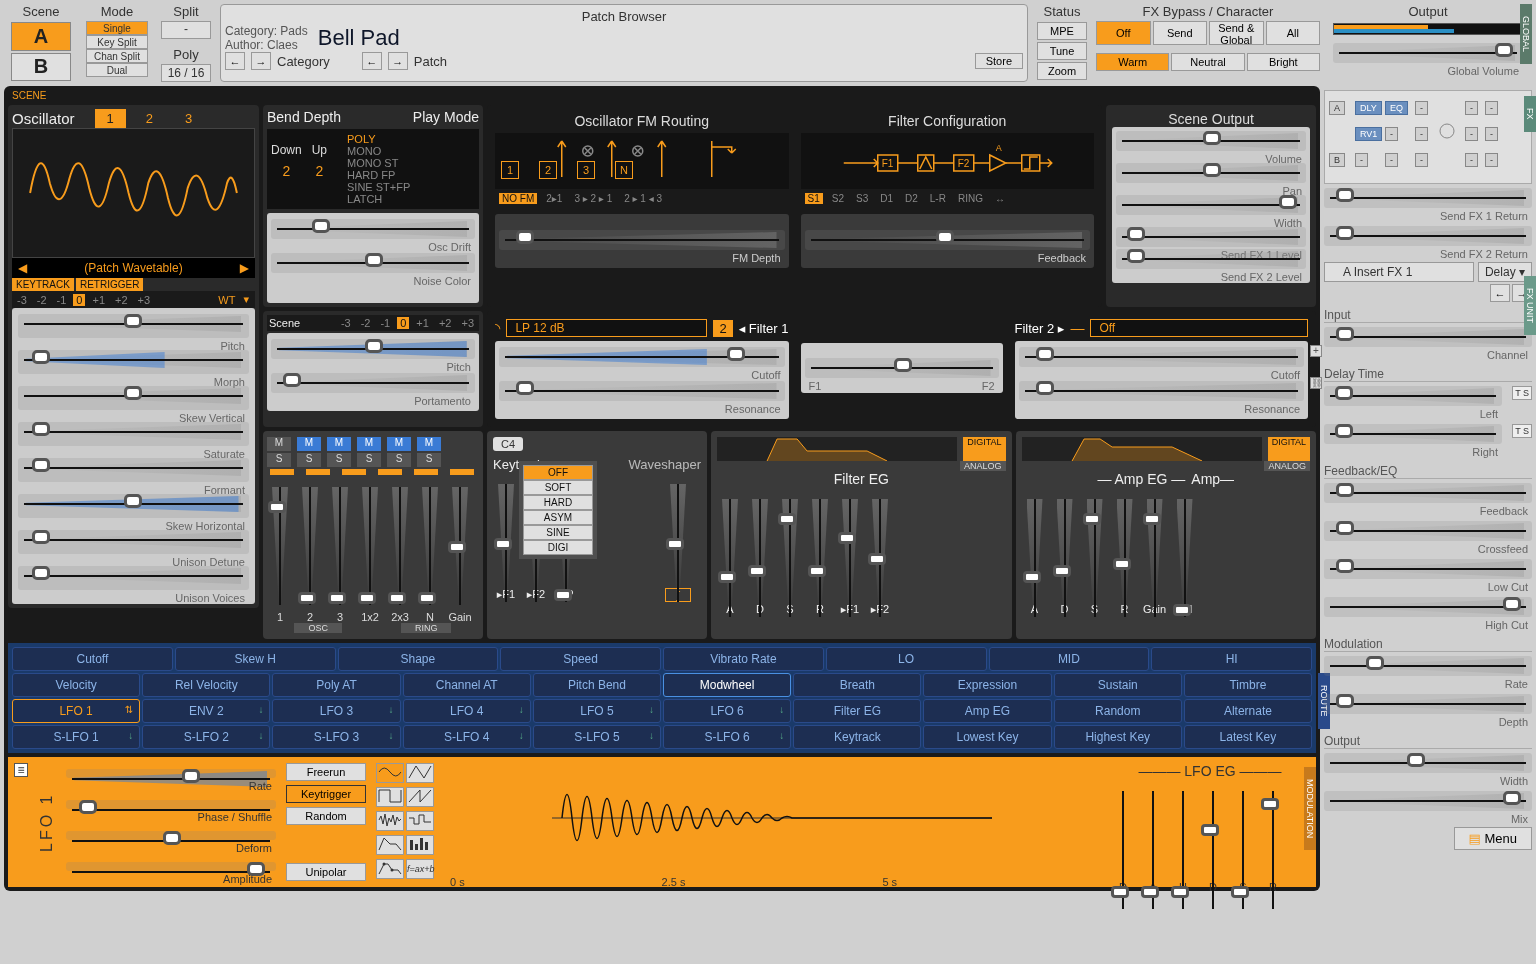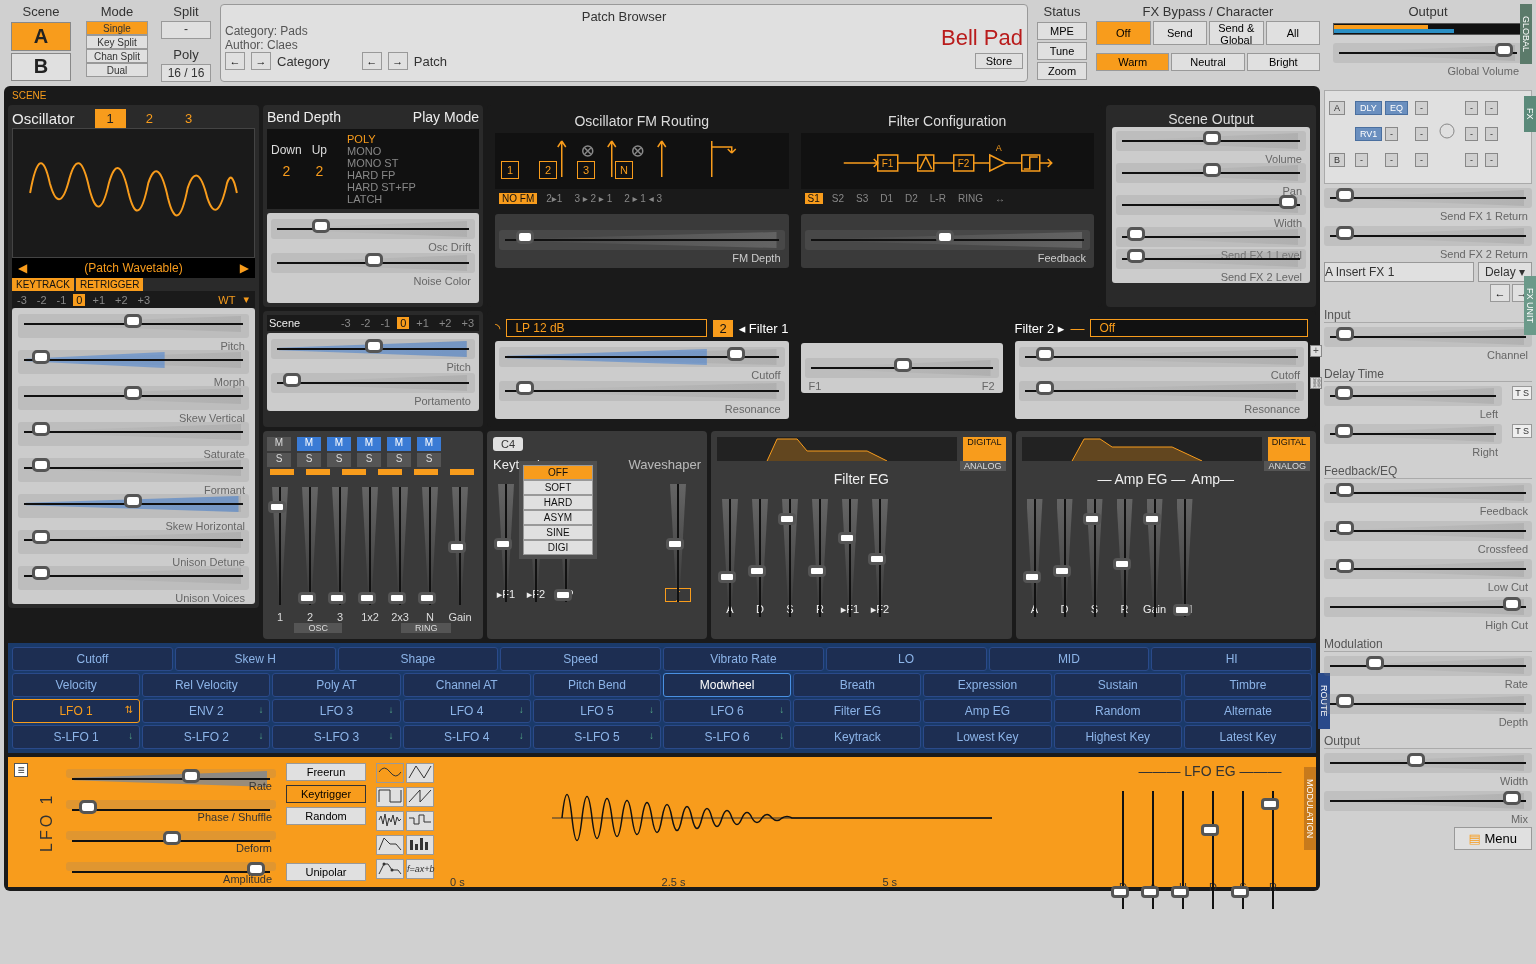--- a/index.html
+++ b/index.html
@@ -17,21 +17,21 @@
 .mode-item.active { background: #f89c1c; }
 
 .split-box { width: 60px; }
 .split-sel { background: #e0e0e0; border: 1px solid #999; width: 50px; height: 18px; text-align: center; font-size: 12px; }
 .poly-val { background: #e0e0e0; border: 1px solid #999; width: 50px; height: 18px; text-align: center; padding-top: 1px; }
 
 .patch-browser { flex: 1; background: #e0e0e0; border: 1px solid #999; border-radius: 4px; padding: 4px; display: flex; flex-direction: column; }
 .patch-title { text-align: center; font-size: 13px; color: #333; }
 .patch-info-row { display: flex; gap: 10px; align-items: center; }
 .patch-info { display: flex; flex-direction: column; font-size: 12px; color: #555; }
-.patch-name { flex: 1; text-align: right; font-size: 22px; color: #b91c1c; }
+.patch-name { flex: 1; text-align: left; font-size: 22px; color: #0f172a; }
 .nav-row { display: flex; align-items: center; gap: 6px; font-size: 13px; }
 .nav-btn { background: #e0e0e0; border: 1px solid #999; width: 20px; height: 18px; font-size: 11px; }
 .store-btn { background: #e0e0e0; border: 1px solid #999; padding: 1px 10px; margin-left: auto; font-size:11px;}
 
 .status-box { width: 60px; }
 .status-btn { background: #e0e0e0; border: 1px solid #999; width: 50px; height: 18px; margin: 1px 0; font-size: 11px; }
 
 .fx-bypass-box { width: 224px; }
 .fx-row { display: flex; gap: 2px; }
 .fx-btn { background: #e0e0e0; border: 1px solid #999; flex: 1; height: 24px; font-size: 11px; }
@@ -147,21 +147,21 @@
 .lfo-shape.active { background: #f89c1c; }
 .lfo-wave { flex: 1; position: relative; }
 .lfo-eg { width: 200px; }
 .lfo-eg-title { text-align: center; font-size: 14px; color: #333; }
 
 .fx-diagram { height: 94px; background: #e0e0e0; border: 1px solid #aaa; position: relative; padding: 4px; font-size: 10px; }
 .fx-node { position: absolute; border: 1px solid #888; background: #d0d0d0; padding: 1px 4px; font-size: 9px; }
 .fx-node.active { background: #6a8fbf; color: #fff; border-color: #4a6f9f; }
 
 .fx-unit-hdr { display: flex; align-items: center; gap: 4px; font-size: 12px; }
-.fx-unit-name { background: #e0e0e0; border: 1px solid #999; padding: 2px 0; flex: 1; }
+.fx-unit-name { background: #e0e0e0; border: 1px solid #999; padding: 2px 18px; flex: 1; }
 .fx-unit-type { background: #e0e0e0; border: 1px solid #999; padding: 2px 6px; }
 .fx-section-label { font-size: 12px; color: #555; margin-top: 4px; border-bottom: 1px solid #aaa; }
 
 .side-tab { position: absolute; right: 0; writing-mode: vertical-rl; font-size: 9px; background: #7a9; color: #fff; padding: 12px 1px; }
 
 svg.wave path { stroke: #f89c1c; stroke-width: 2; fill: none; }
 .menu-btn { background: #e0e0e0; border: 1px solid #999; padding: 3px 14px; font-size: 13px; }
 </style>
 </head>
 <body>
@@ -353,21 +353,21 @@
             <div class="bend-col">
                     <div>Up</div>
                     <div class="bend-val">2</div>
                   </div>
           </div>
           <div class="playmode-list">
             <div class="active">POLY</div>
             <div>MONO</div>
             <div>MONO ST</div>
             <div>HARD FP</div>
-            <div>HARD ST+FP</div>
+            <div>SINE ST+FP</div>
             <div>LATCH</div>
           </div>
         </div>
         <div style="background:#ccc; padding:4px; border-radius:3px; color:#555;">
           <div class="hslider" style="margin-bottom:14px">
                   <div class="wedge"></div>
                   <div class="track"></div>
                   <div class="handle" style="left:20%"></div>
                   <span class="label">Osc Drift</span>
                 </div>

